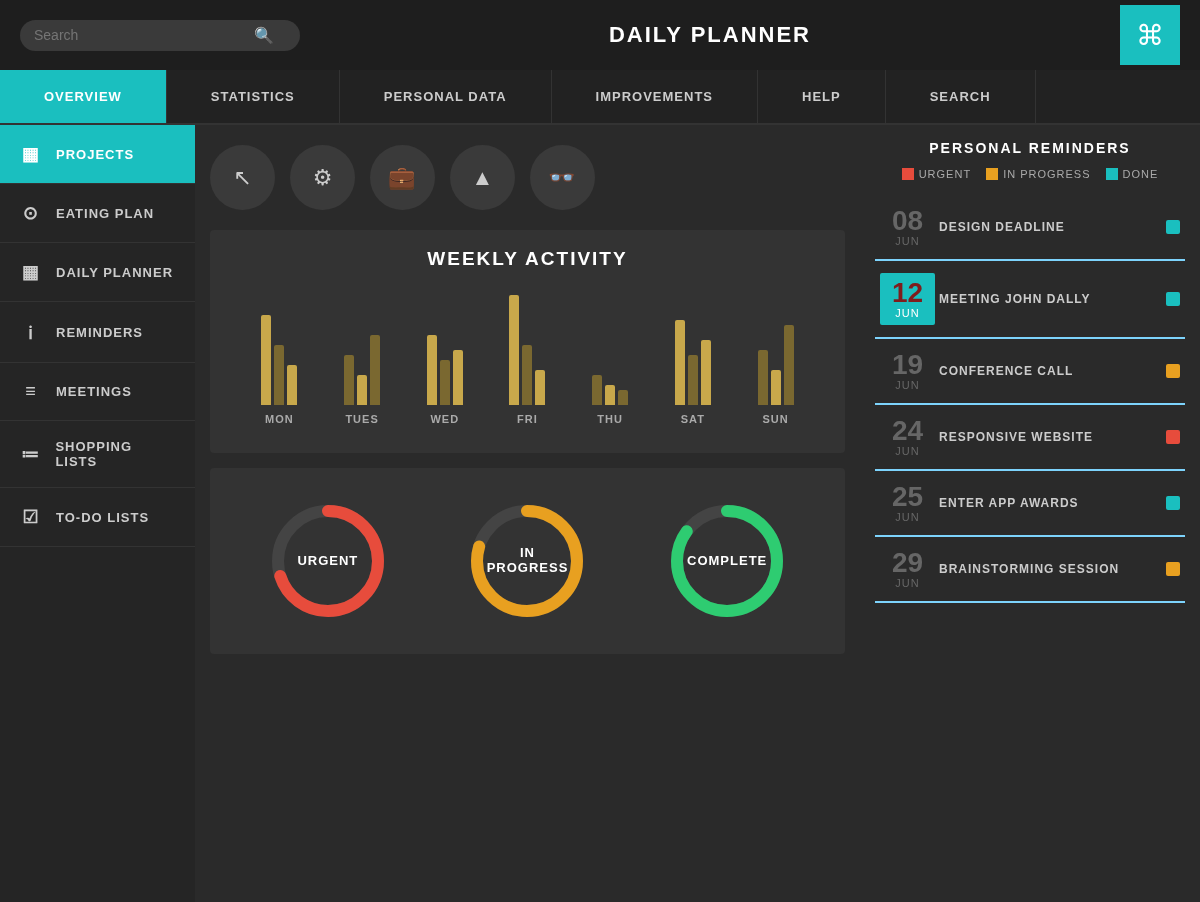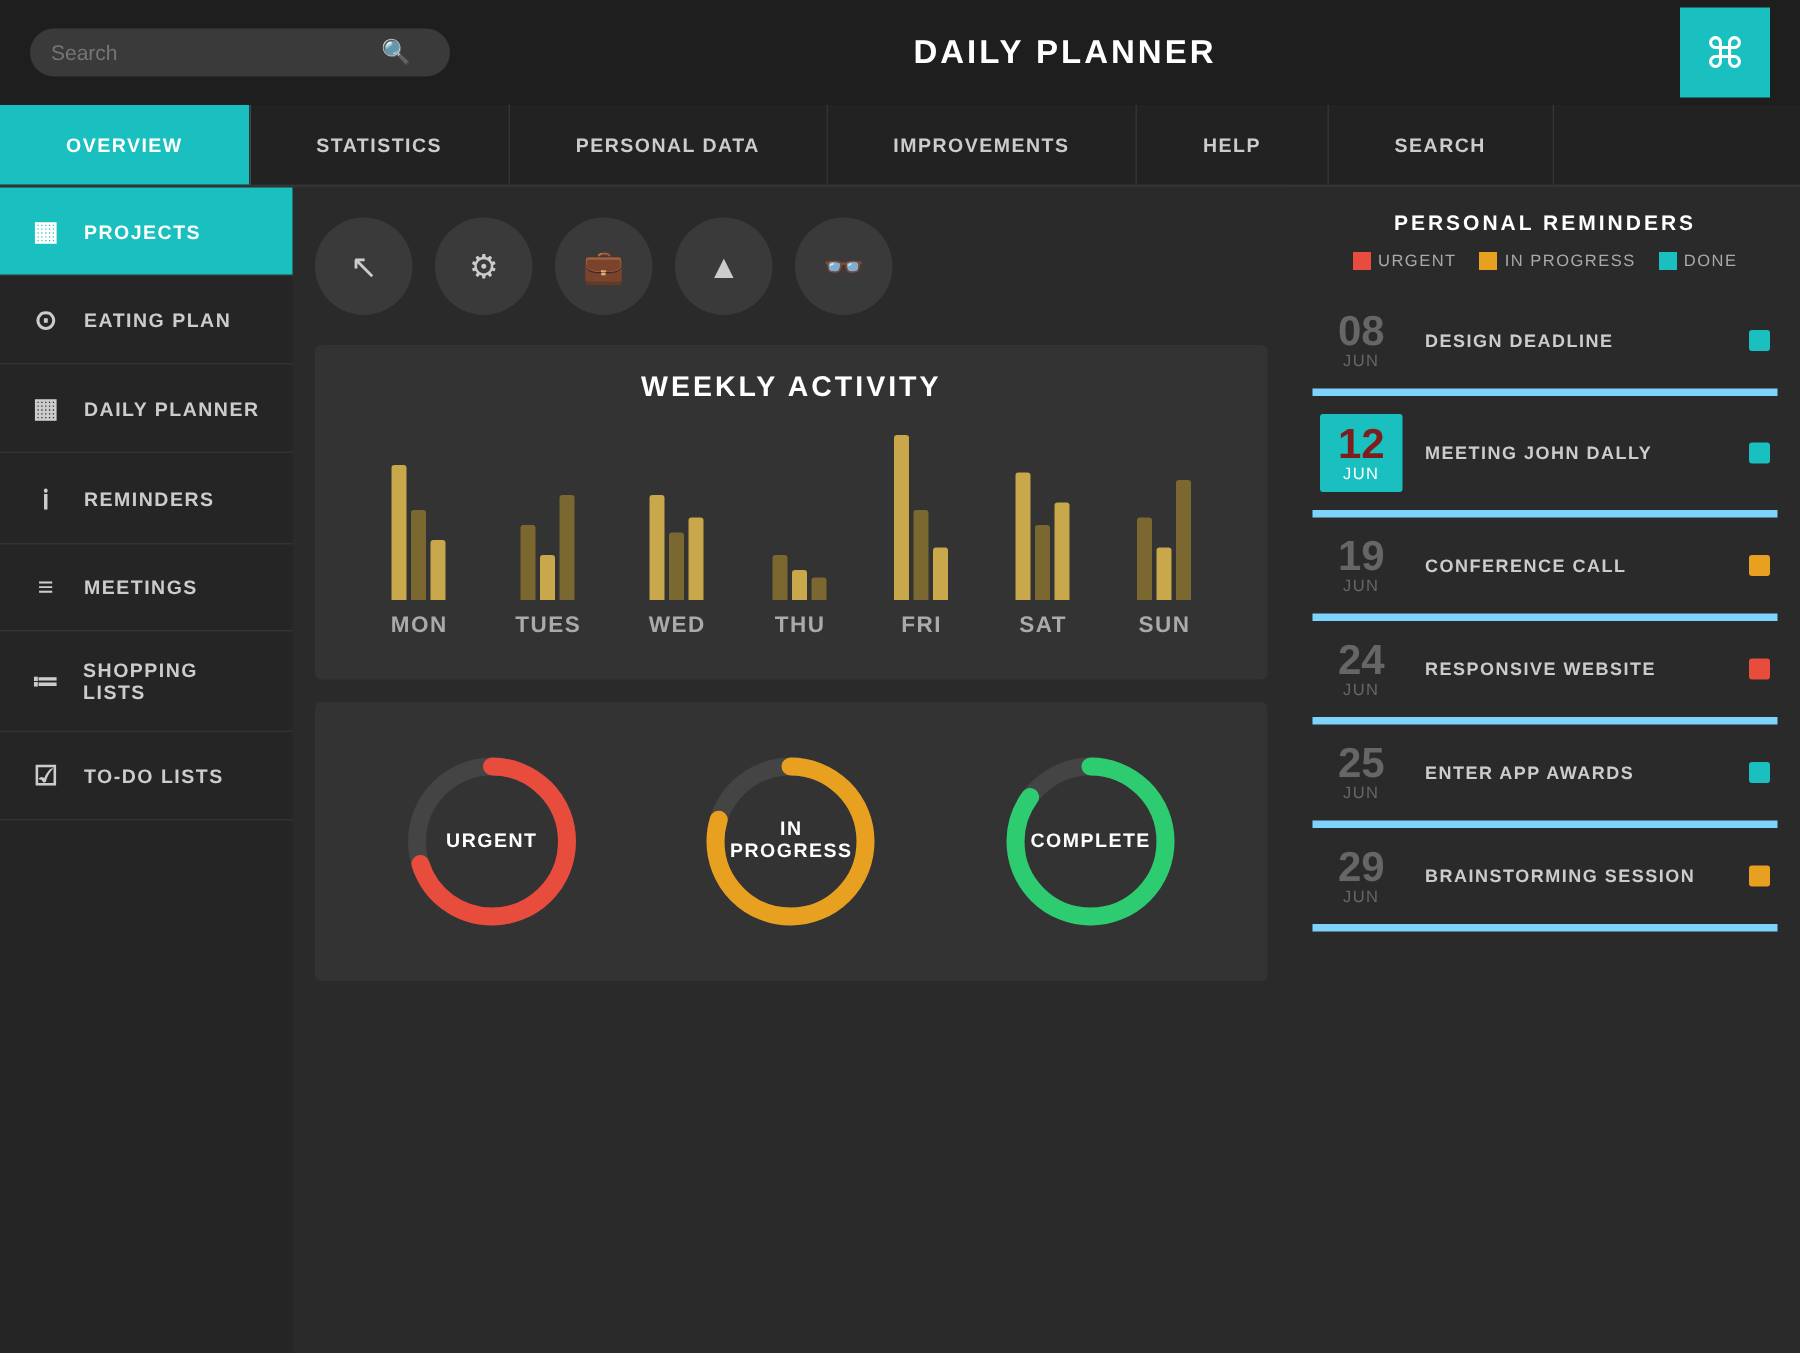--- a/index.html
+++ b/index.html
@@ -179,21 +179,21 @@
       gap: 3px;
       height: 120px;
     }
     .bar {
       width: 10px;
       background: #c8a84b;
       border-radius: 2px 2px 0 0;
     }
     .bar.dark { background: #7a6830; }
     .day-label {
-      font-size: 15px;
+      font-size: 11px;
       font-weight: bold;
       color: #aaa;
       letter-spacing: 1px;
       margin-top: 5px;
     }
 
     
     .projects-row {
       display: flex;
       justify-content: space-around;
@@ -254,22 +254,22 @@
       letter-spacing: 1px;
     }
     .legend-dot {
       width: 12px;
       height: 12px;
     }
     .reminder-row {
       display: flex;
       align-items: center;
       padding: 12px 5px;
-      border-bottom: 5px solid #7dd3fc;
-      gap: 15px;
+      border-bottom: 2px solid #7dd3fc;
+      gap: 4px;
     }
     .reminder-date {
       min-width: 55px;
       text-align: center;
     }
     .reminder-day {
       font-size: 28px;
       font-weight: bold;
       color: #666;
       line-height: 1;
@@ -397,34 +397,34 @@
           <div class="bars">
             <div class="bar" style="height:70px;"></div>
             <div class="bar dark" style="height:45px;"></div>
             <div class="bar" style="height:55px;"></div>
           </div>
           <div class="day-label">WED</div>
         </div>
 
         <div class="day-group">
           <div class="bars">
+            <div class="bar" style="height:110px;"></div>
+            <div class="bar dark" style="height:60px;"></div>
+            <div class="bar" style="height:35px;"></div>
+          </div>
+          <div class="day-label">FRI</div>
+        </div>
+
+        <div class="day-group">
+          <div class="bars">
             <div class="bar dark" style="height:30px;"></div>
             <div class="bar" style="height:20px;"></div>
             <div class="bar dark" style="height:15px;"></div>
           </div>
           <div class="day-label">THU</div>
-        </div>
-
-        <div class="day-group">
-          <div class="bars">
-            <div class="bar" style="height:110px;"></div>
-            <div class="bar dark" style="height:60px;"></div>
-            <div class="bar" style="height:35px;"></div>
-          </div>
-          <div class="day-label">FRI</div>
         </div>
 
         <div class="day-group">
           <div class="bars">
             <div class="bar" style="height:85px;"></div>
             <div class="bar dark" style="height:50px;"></div>
             <div class="bar" style="height:65px;"></div>
           </div>
           <div class="day-label">SAT</div>
         </div>

